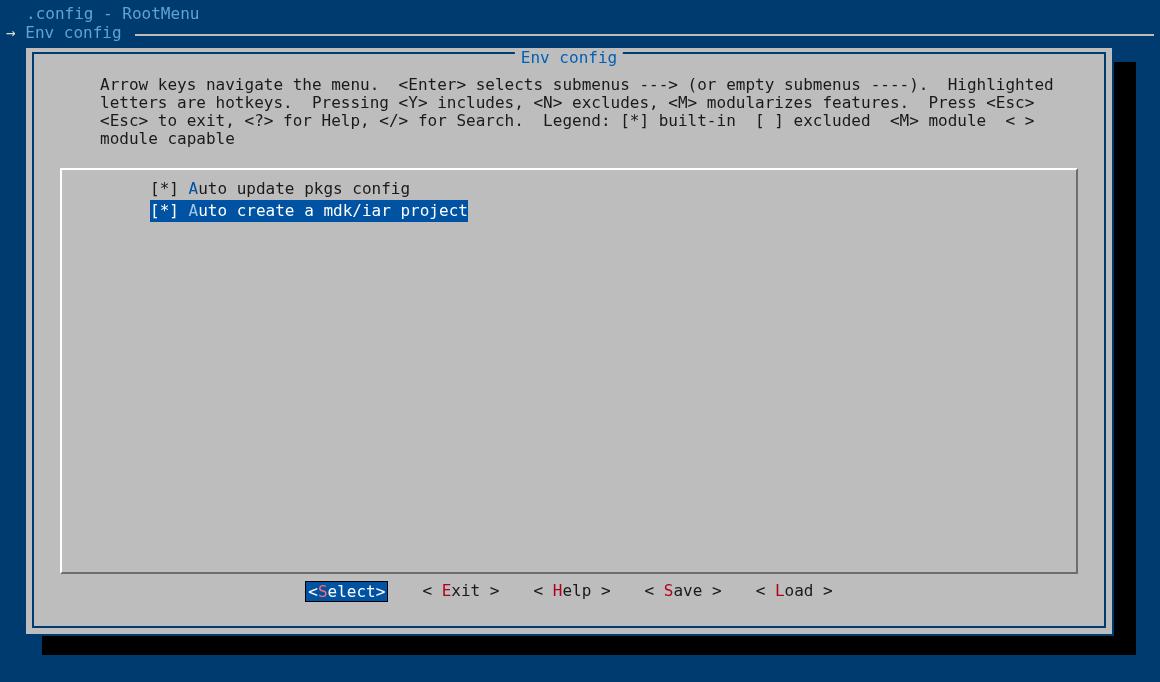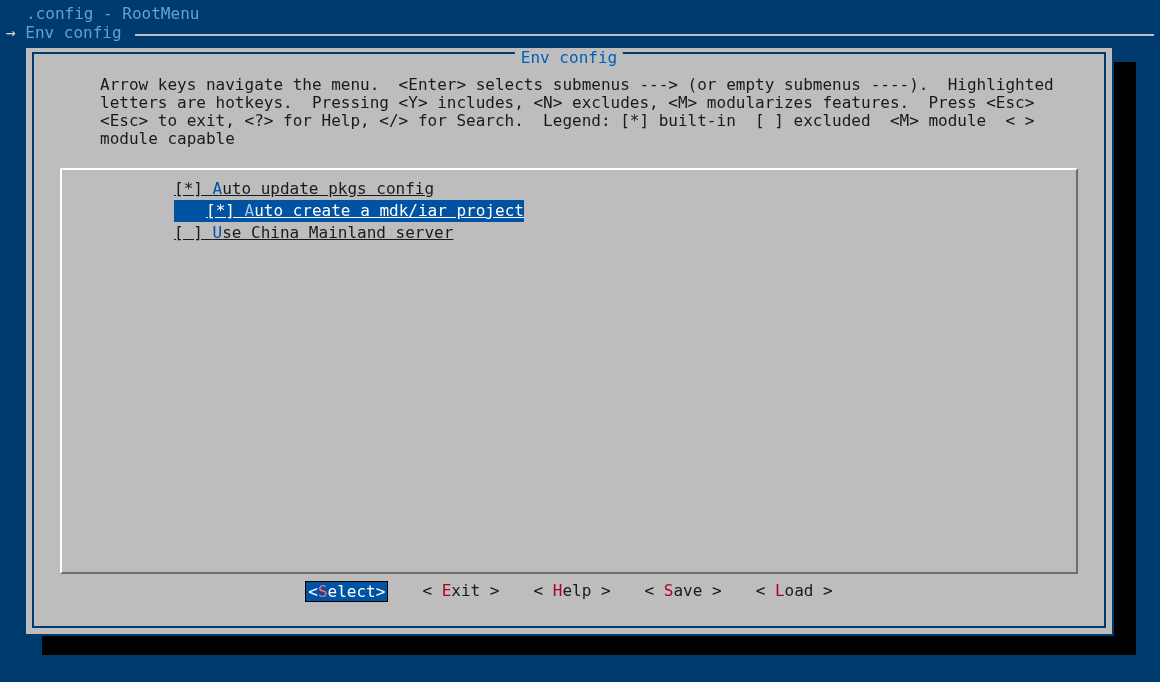--- a/index.html
+++ b/index.html
@@ -103,29 +103,27 @@
     border: 2px solid #ffffff;
     border-bottom: 2px solid #6e6e6e;
     border-right: 2px solid #6e6e6e;
     box-sizing: border-box;
     padding: 8px 0 0 0;
   }
   .menu-line {
     white-space: pre;
     color: #1a1a1a;
     line-height: 22px;
-    margin-left: 112px;
-    text-decoration: underline;
+    margin-left: 88px;
   }
   .menu-line .hk { color: #0052a3; }
   .menu-line.selected {
     display: inline-block;
     background: #0052a3;
     color: #ffffff;
-    padding-left: 32px;
   }
   .menu-line.selected .hk {
     color: #9fc6e6;
   }
 
   .buttons-row {
     position: absolute;
     left: 0;
     right: 0;
     bottom: 24px;
@@ -165,23 +163,20 @@
     <div class="dialog-inner-border">
       <div class="dialog-title"> Env config </div>
 
       <div class="help-text">Arrow keys navigate the menu.  &lt;Enter&gt; selects submenus ---&gt; (or empty submenus ----).  Highlighted letters are hotkeys.  Pressing &lt;Y&gt; includes, &lt;N&gt; excludes, &lt;M&gt; modularizes features.  Press &lt;Esc&gt;&lt;Esc&gt; to exit, &lt;?&gt; for Help, &lt;/&gt; for Search.  Legend: [*] built-in  [ ] excluded  &lt;M&gt; module  &lt; &gt; module capable</div>
 
       <div class="list-box" id="menu-list">
           <div>
             <div class="menu-line"><span>[*] </span><span class="hk">A</span><span>uto update pkgs config</span></div>
           </div>
           <div><div class="menu-line selected"><span>[*] </span><span class="hk">A</span><span>uto create a mdk/iar project</span></div></div>
-          <div>
-            <div class="menu-line"><span>[ ] </span><span class="hk">U</span><span>se China Mainland server</span></div>
-          </div>
         </div>
 
       <div class="buttons-row" id="buttons-row">
           <div class="btn selected"><span>&lt;</span><span class="hk">S</span><span>elect</span><span>&gt;</span></div>
           <div class="btn"><span>&lt; </span><span class="hk">E</span><span>xit </span><span>&gt;</span></div>
           <div class="btn"><span>&lt; </span><span class="hk">H</span><span>elp </span><span>&gt;</span></div>
           <div class="btn"><span>&lt; </span><span class="hk">S</span><span>ave </span><span>&gt;</span></div>
           <div class="btn"><span>&lt; </span><span class="hk">L</span><span>oad </span><span>&gt;</span></div>
         </div>
     </div>

